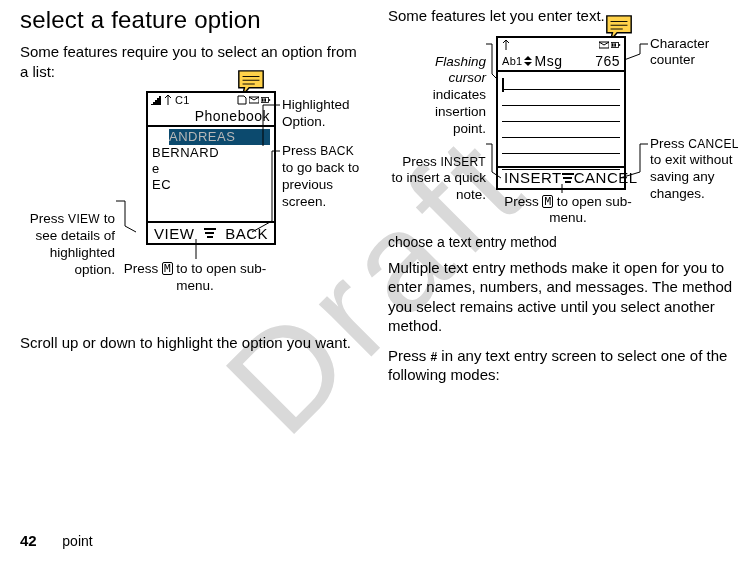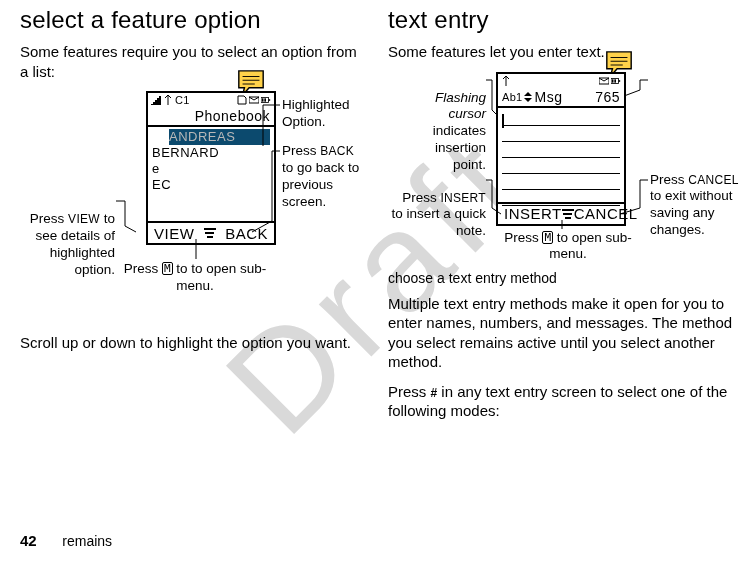--- a/index.html
+++ b/index.html
@@ -307,21 +307,20 @@
         <path class="lead" d="M260 60 L252 60 L252 130 L232 141"></path>
         <path class="lead" d="M96 110 L105 110 L105 135 L116 141"></path>
         <path class="lead" d="M176 168 L176 148"></path>
       </svg>
     </div>
 
     <p class="body" style="margin-top:22px;">Scroll up or down to highlight the option you want.</p>
   </div>
 
   <div class="col">
-    <h2 class="feature-title">text entry</h2>
     <p class="body">Some features let you enter text.</p>
 
     <div class="screen-wrap2">
 
       <div class="speech-bubble" style="left:216px; top:-22px;">
         <svg viewBox="0 0 32 32">
             <path d="M3 2h26v18H14l-7 8 2-8H3z" fill="#ffd24a" stroke="#000" stroke-width="1.5"></path>
             <line x1="7" y1="8" x2="25" y2="8" stroke="#000"></line>
             <line x1="7" y1="12" x2="25" y2="12" stroke="#000"></line>
             <line x1="7" y1="16" x2="20" y2="16" stroke="#000"></line>
@@ -375,20 +374,21 @@
               <span></span>
             </div>
           <span>CANCEL</span>
         </div>
       </div>
 
       <div class="callout right-align italic-first" style="left:28px; top:0px; width:70px;">
         <span class="ital">Flashing cursor</span><span> indicates insertion point.</span>
       </div>
 
+      <div class="callout" style="left:262px; top:0px; width:80px;">Character counter</div>
 
       <div class="callout right-align" style="left:0px; top:100px; width:98px;">
         <span>Press </span><span class="softkey-font">INSERT</span><span> to insert a quick note.</span>
       </div>
 
       <div class="callout center-align" style="left:115px; top:158px; width:130px;">
         <span>Press </span><span class="pixel-font">M</span><span> to open sub-menu.</span>
       </div>
 
       <div class="callout" style="left:262px; top:100px; width:93px;">
@@ -407,14 +407,14 @@
     <h3 class="subhead">choose a text entry method</h3>
     <p class="body">Multiple text entry methods make it open for you to enter names, numbers, and messages. The method you select remains active until you select another method.</p>
     <p class="body">
       <span>Press </span><span class="pixel-font" style="font-family:Arial; font-size:12px; font-weight:bold;">#</span><span> in any text entry screen to select one of the following modes:</span>
     </p>
   </div>
 </div>
 
 <div class="footer">
   <span class="pg">42</span>
-  <span class="section">remains</span>
+  <span class="section">point</span>
 </div>
 
 </body></html>

